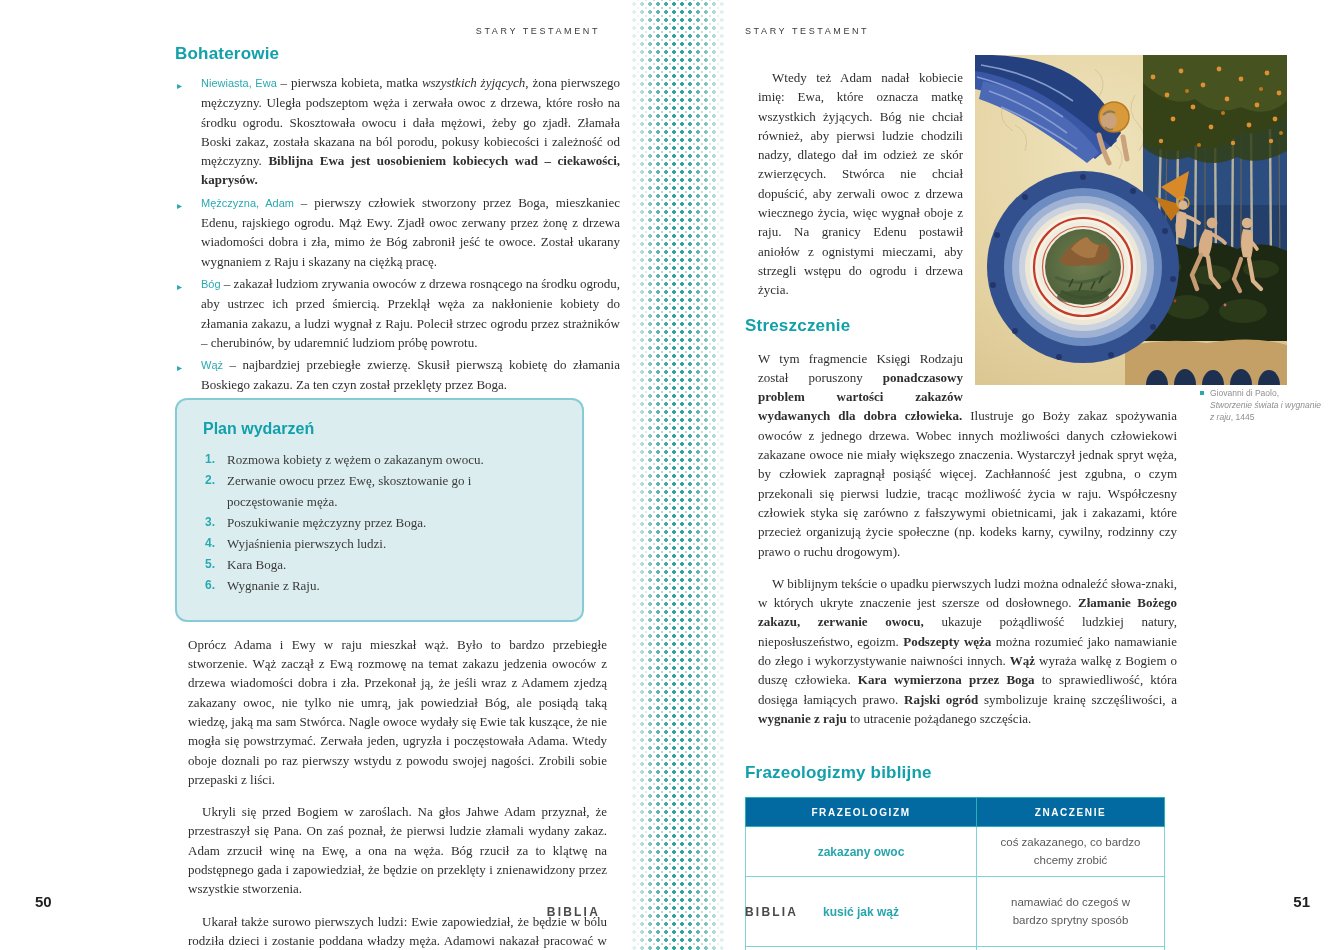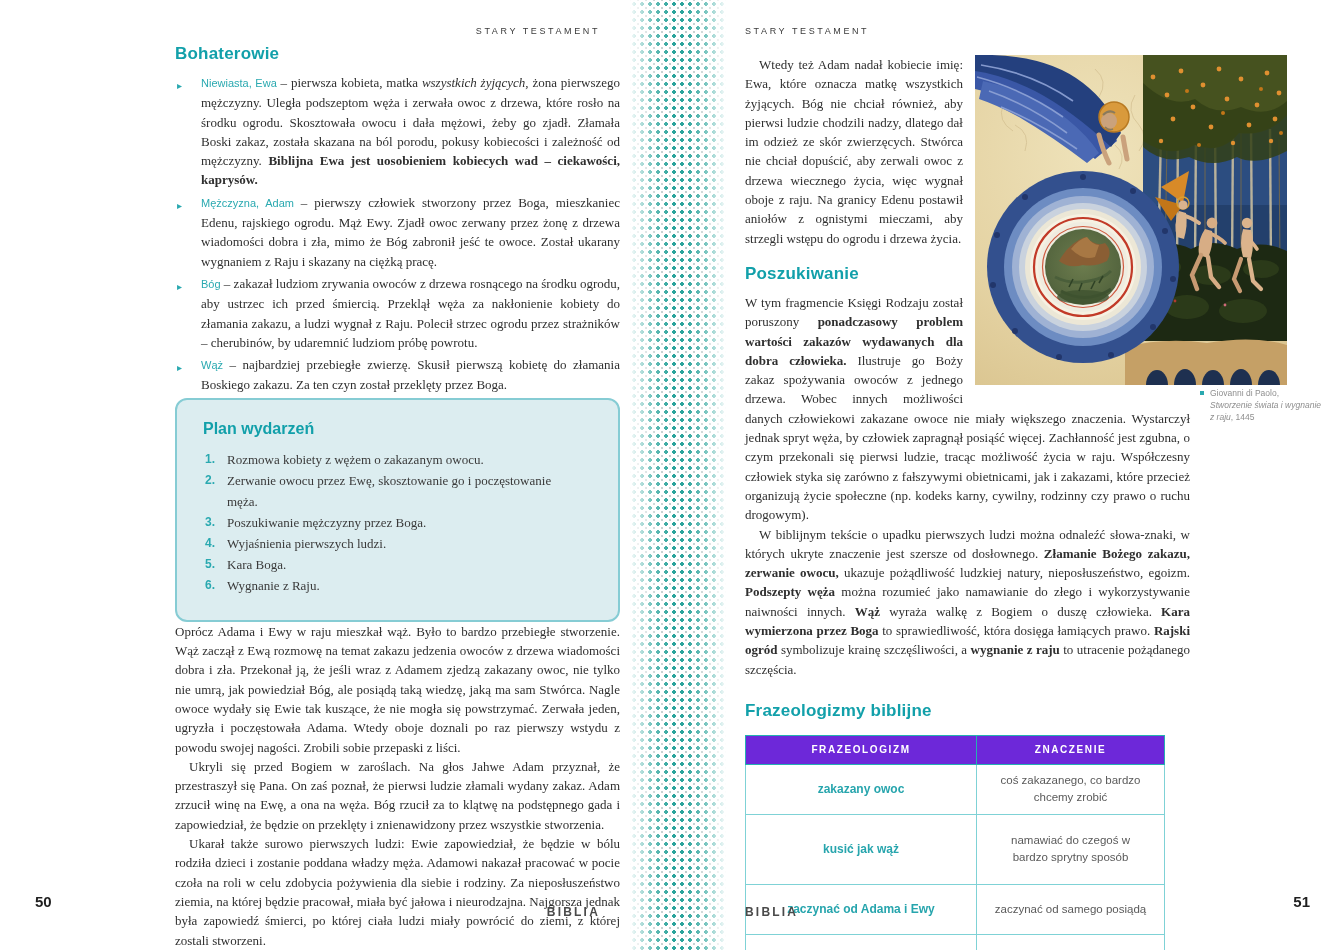--- a/index.html
+++ b/index.html
@@ -46,39 +46,39 @@
   .page-right .pagenum{right:34px;}
   
   .col{position:absolute;width:445px;}
   .page-left .col{left:175px;top:44px;}
   .page-right .col{left:19px;top:55px;}
   h2.sec{
     font-family:"Liberation Sans", sans-serif;
     font-size:17px;font-weight:bold;color:#12a0aa;
     margin:0 0 9px 0;letter-spacing:.2px;
   }
-  p.body{margin:0;font-size:13px;line-height:19.3px;text-align:justify;}
+  p.body{margin:13px;font-size:13px;line-height:19.3px;text-align:justify;}
   p.body.indent{text-indent:14px;}
   
   ul.heroes{list-style:none;margin:0;padding:0;}
   ul.heroes li{
     position:relative;padding-left:26px;margin:0 0 3px 0;
     font-size:13px;line-height:19.3px;text-align:justify;
   }
   ul.heroes .tri{
     position:absolute;left:2px;top:3px;color:#2aa9b0;font-size:10px;
     font-family:"DejaVu Sans", sans-serif;
   }
   .term{
     font-family:"Liberation Sans", sans-serif;
     font-weight:normal;color:#2aa9b0;font-size:11px;
   }
   
   .plan-box{
-    box-sizing:border-box;width:445px;
+    box-sizing:border-box;width:409px;
     background:#dcedf0;border:2px solid #86ccd4;border-radius:12px;
     padding:20px 34px 24px 26px;
   }
   .plan-box h3{
     font-family:"Liberation Sans", sans-serif;
     font-size:16px;font-weight:bold;color:#12a0aa;margin:0 0 11px 0;
   }
   ol.plan{list-style:none;margin:0;padding:0;counter-reset:pl;}
   ol.plan li{
     counter-increment:pl;position:relative;padding-left:24px;
@@ -106,21 +106,21 @@
   .caption .dot{
     position:absolute;left:0;top:3px;width:4px;height:4px;background:#2aa9b0;
   }
   .caption .ttl{font-style:italic;}
   
   table.phr{
     width:420px;border-collapse:collapse;margin-top:14px;
     font-family:"Liberation Sans", sans-serif;
   }
   table.phr thead th{
-    background:#6d28d9;color:#ffffff;font-size:10px;font-weight:bold;
+    background:#0369a1;color:#ffffff;font-size:10px;font-weight:bold;
     letter-spacing:1.6px;height:26px;border:1px solid #25b0b2;text-align:center;
   }
   table.phr tbody td{
     border:1px solid #7fd2d6;vertical-align:middle;padding:6px 16px;
     background:#ffffff;
   }
   td.t-term{width:198px;color:#27a5ad;font-weight:bold;font-size:12px;text-align:center;}
   td.t-mean{color:#5a5a5a;font-size:11.5px;line-height:1.5;text-align:center;}
   .clear{clear:both;}
 </style>
@@ -346,21 +346,21 @@
             <path d="M86,236 q14,8 30,6 q12,-2 20,-8" stroke="#3f5230" stroke-width="3" fill="none"></path>
             <ellipse cx="108" cy="242" rx="26" ry="7" fill="#3f5230" opacity=".8"></ellipse>
             <path d="M94,232 l4,-8 M104,236 l3,-8 M116,234 l4,-8 M124,228 l4,-7" stroke="#2f4226" stroke-width="1.6"></path>
           </g>
         </g>
       </svg>
     </figure>
 
     <p class="body indent">Wtedy też Adam nadał kobiecie imię: Ewa, które oznacza matkę wszystkich żyjących. Bóg nie chciał również, aby pierwsi ludzie chodzili nadzy, dlatego dał im odzież ze skór zwierzęcych. Stwórca nie chciał dopuścić, aby zerwali owoc z drzewa wiecznego życia, więc wygnał oboje z raju. Na granicy Edenu postawił aniołów z ognistymi mieczami, aby strzegli wstępu do ogrodu i drzewa życia.</p>
 
-    <h2 class="sec" style="margin-top:16px;">Poszukiwanie</h2>
+    <h2 class="sec" style="margin-top:16px;">Streszczenie</h2>
     <p class="body">W tym fragmencie Księgi Rodzaju został poruszony <b>ponadczasowy problem wartości zakazów wydawanych dla dobra człowieka.</b> Ilustruje go Boży zakaz spożywania owoców z jednego drzewa. Wobec innych możliwości danych człowiekowi zakazane owoce nie miały większego znaczenia. Wystarczył jednak spryt węża, by człowiek zapragnął posiąść więcej. Zachłanność jest zgubna, o czym przekonali się pierwsi ludzie, tracąc możliwość życia w raju. Współczesny człowiek styka się zarówno z fałszywymi obietnicami, jak i zakazami, które przecież organizują życie społeczne (np. kodeks karny, cywilny, rodzinny czy prawo o ruchu drogowym).</p>
     <p class="body indent">W biblijnym tekście o upadku pierwszych ludzi można odnaleźć słowa-znaki, w których ukryte znaczenie jest szersze od dosłownego. <b>Złamanie Bożego zakazu, zerwanie owocu,</b> ukazuje pożądliwość ludzkiej natury, nieposłuszeństwo, egoizm. <b>Podszepty węża</b> można rozumieć jako namawianie do złego i wykorzystywanie naiwności innych. <b>Wąż</b> wyraża walkę z Bogiem o duszę człowieka. <b>Kara wymierzona przez Boga</b> to sprawiedliwość, która dosięga łamiących prawo. <b>Rajski ogród</b> symbolizuje krainę szczęśliwości, a <b>wygnanie z raju</b> to utracenie pożądanego szczęścia.</p>
 
     <div class="clear"></div>
 
     <h2 class="sec" style="margin-top:22px;">Frazeologizmy biblijne</h2>
 
     <table class="phr">
       <thead>
         <tr>

